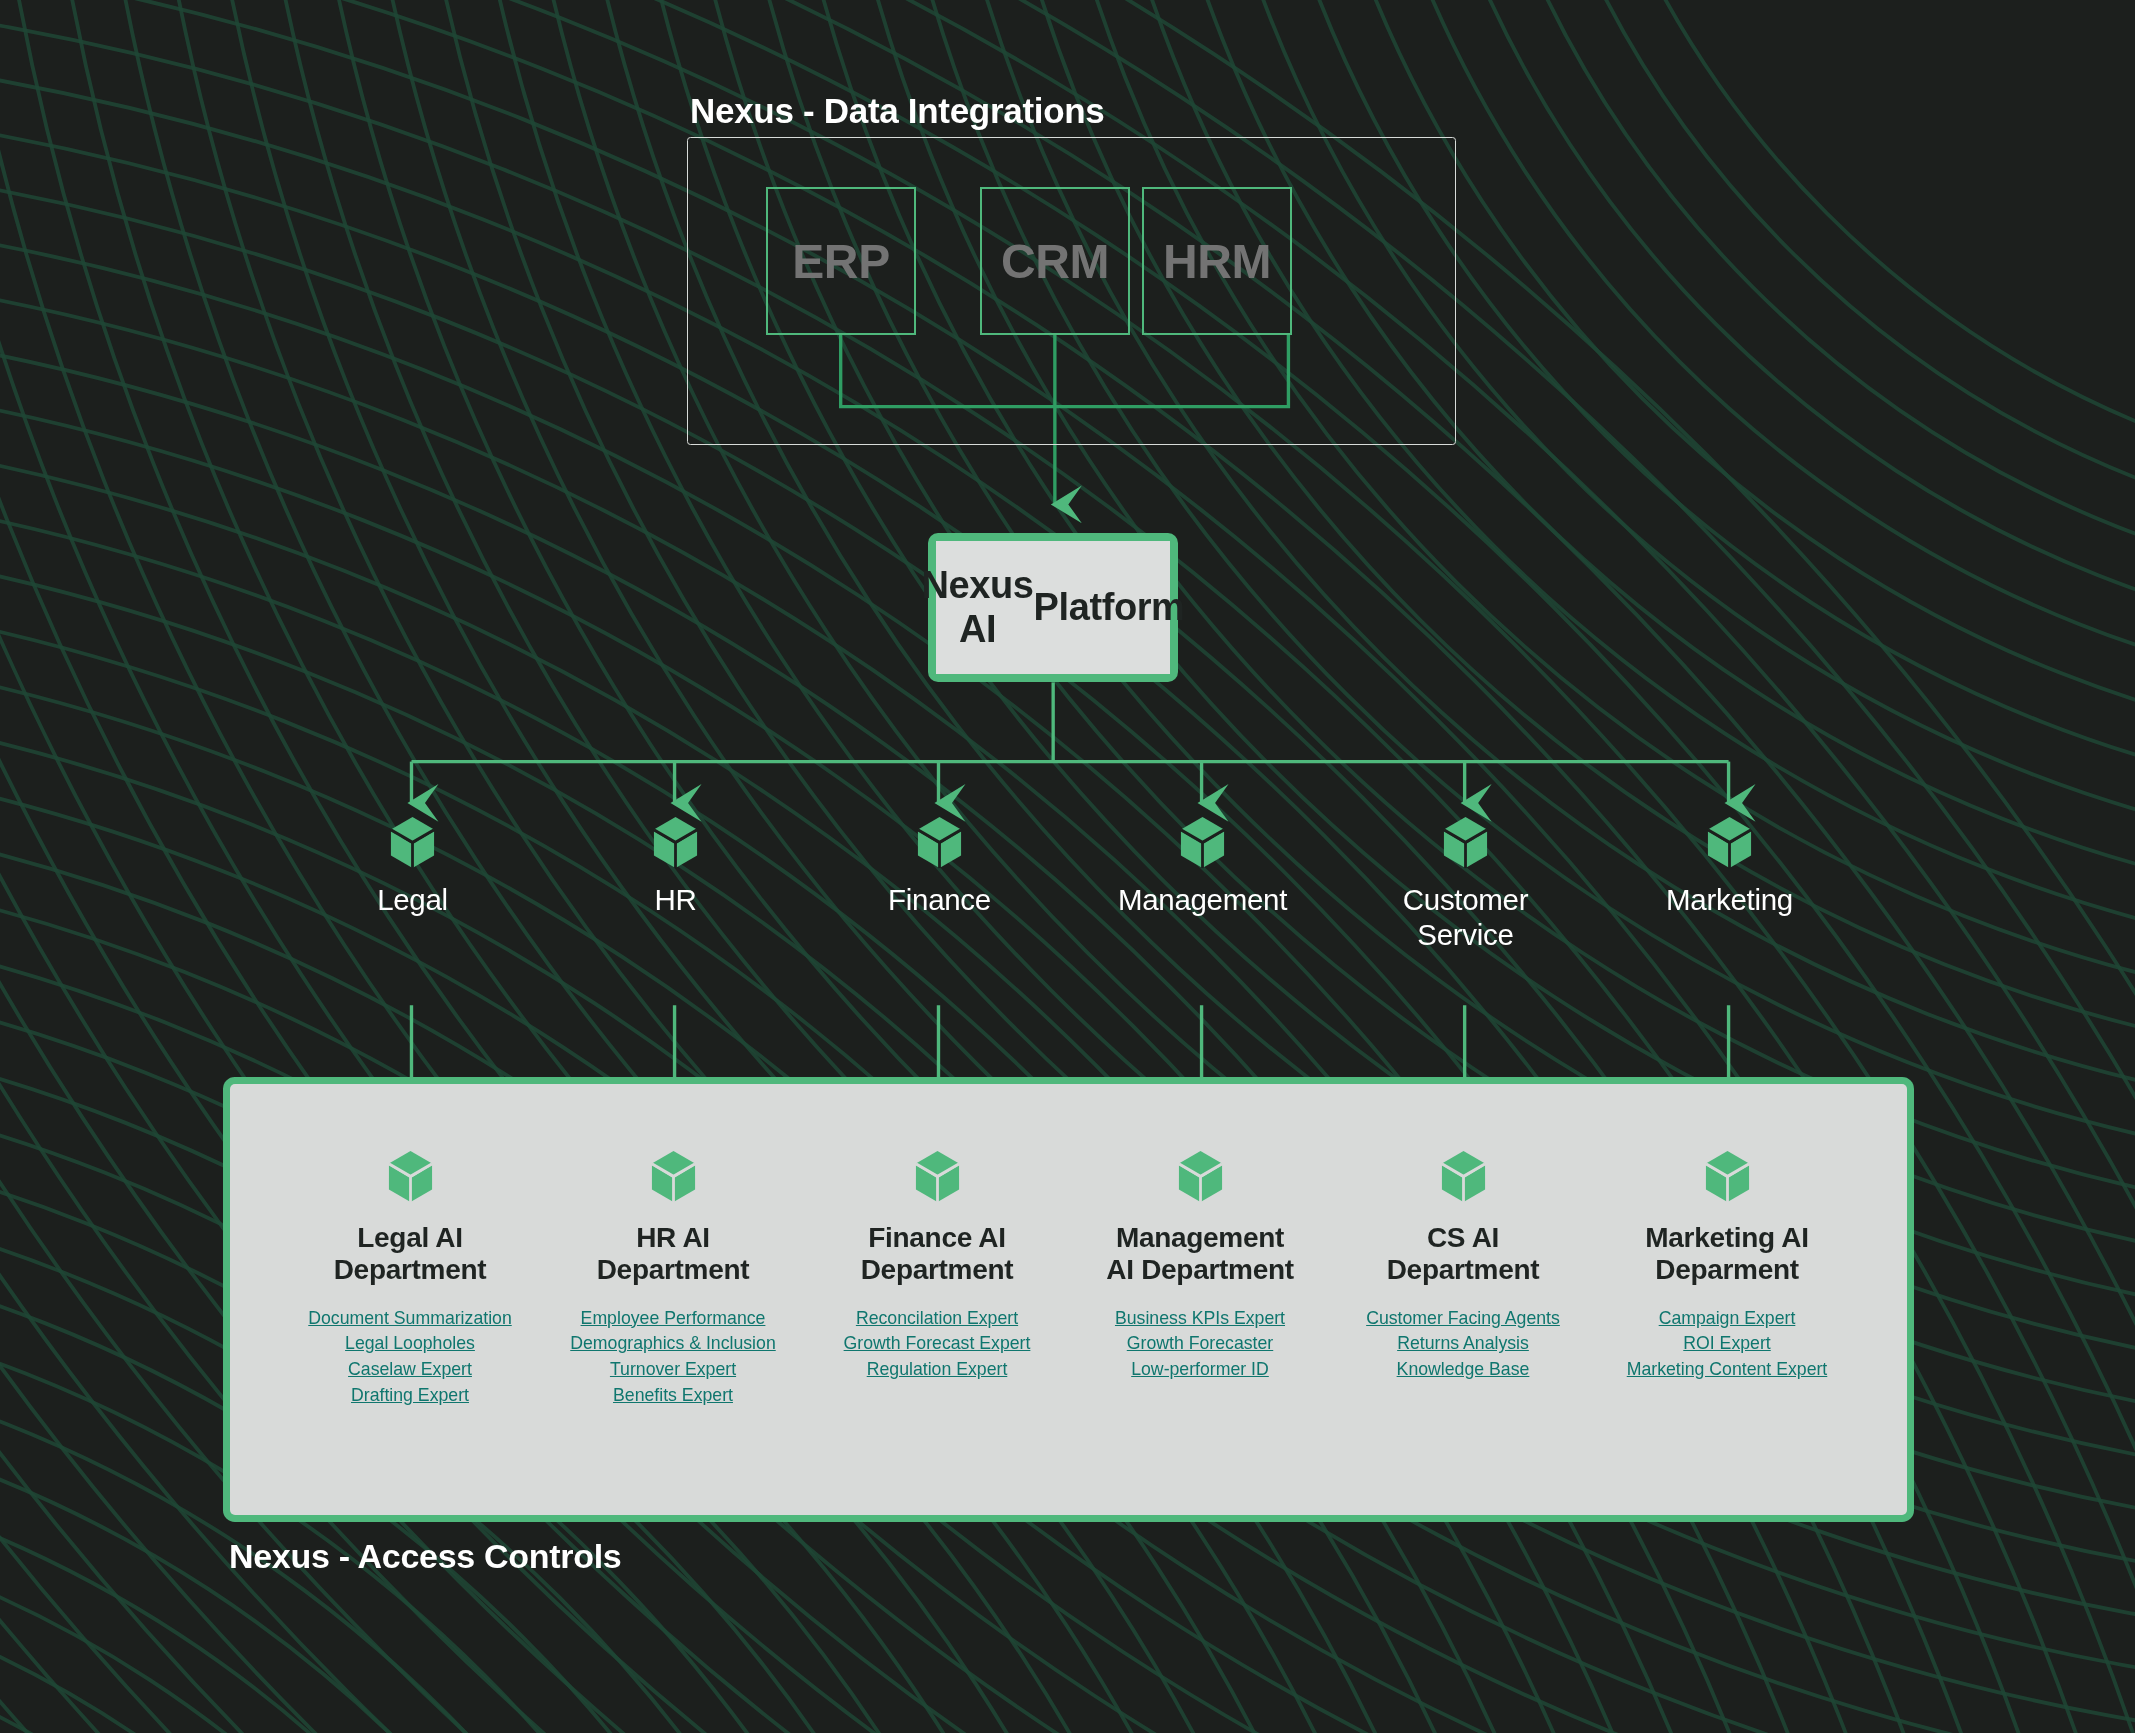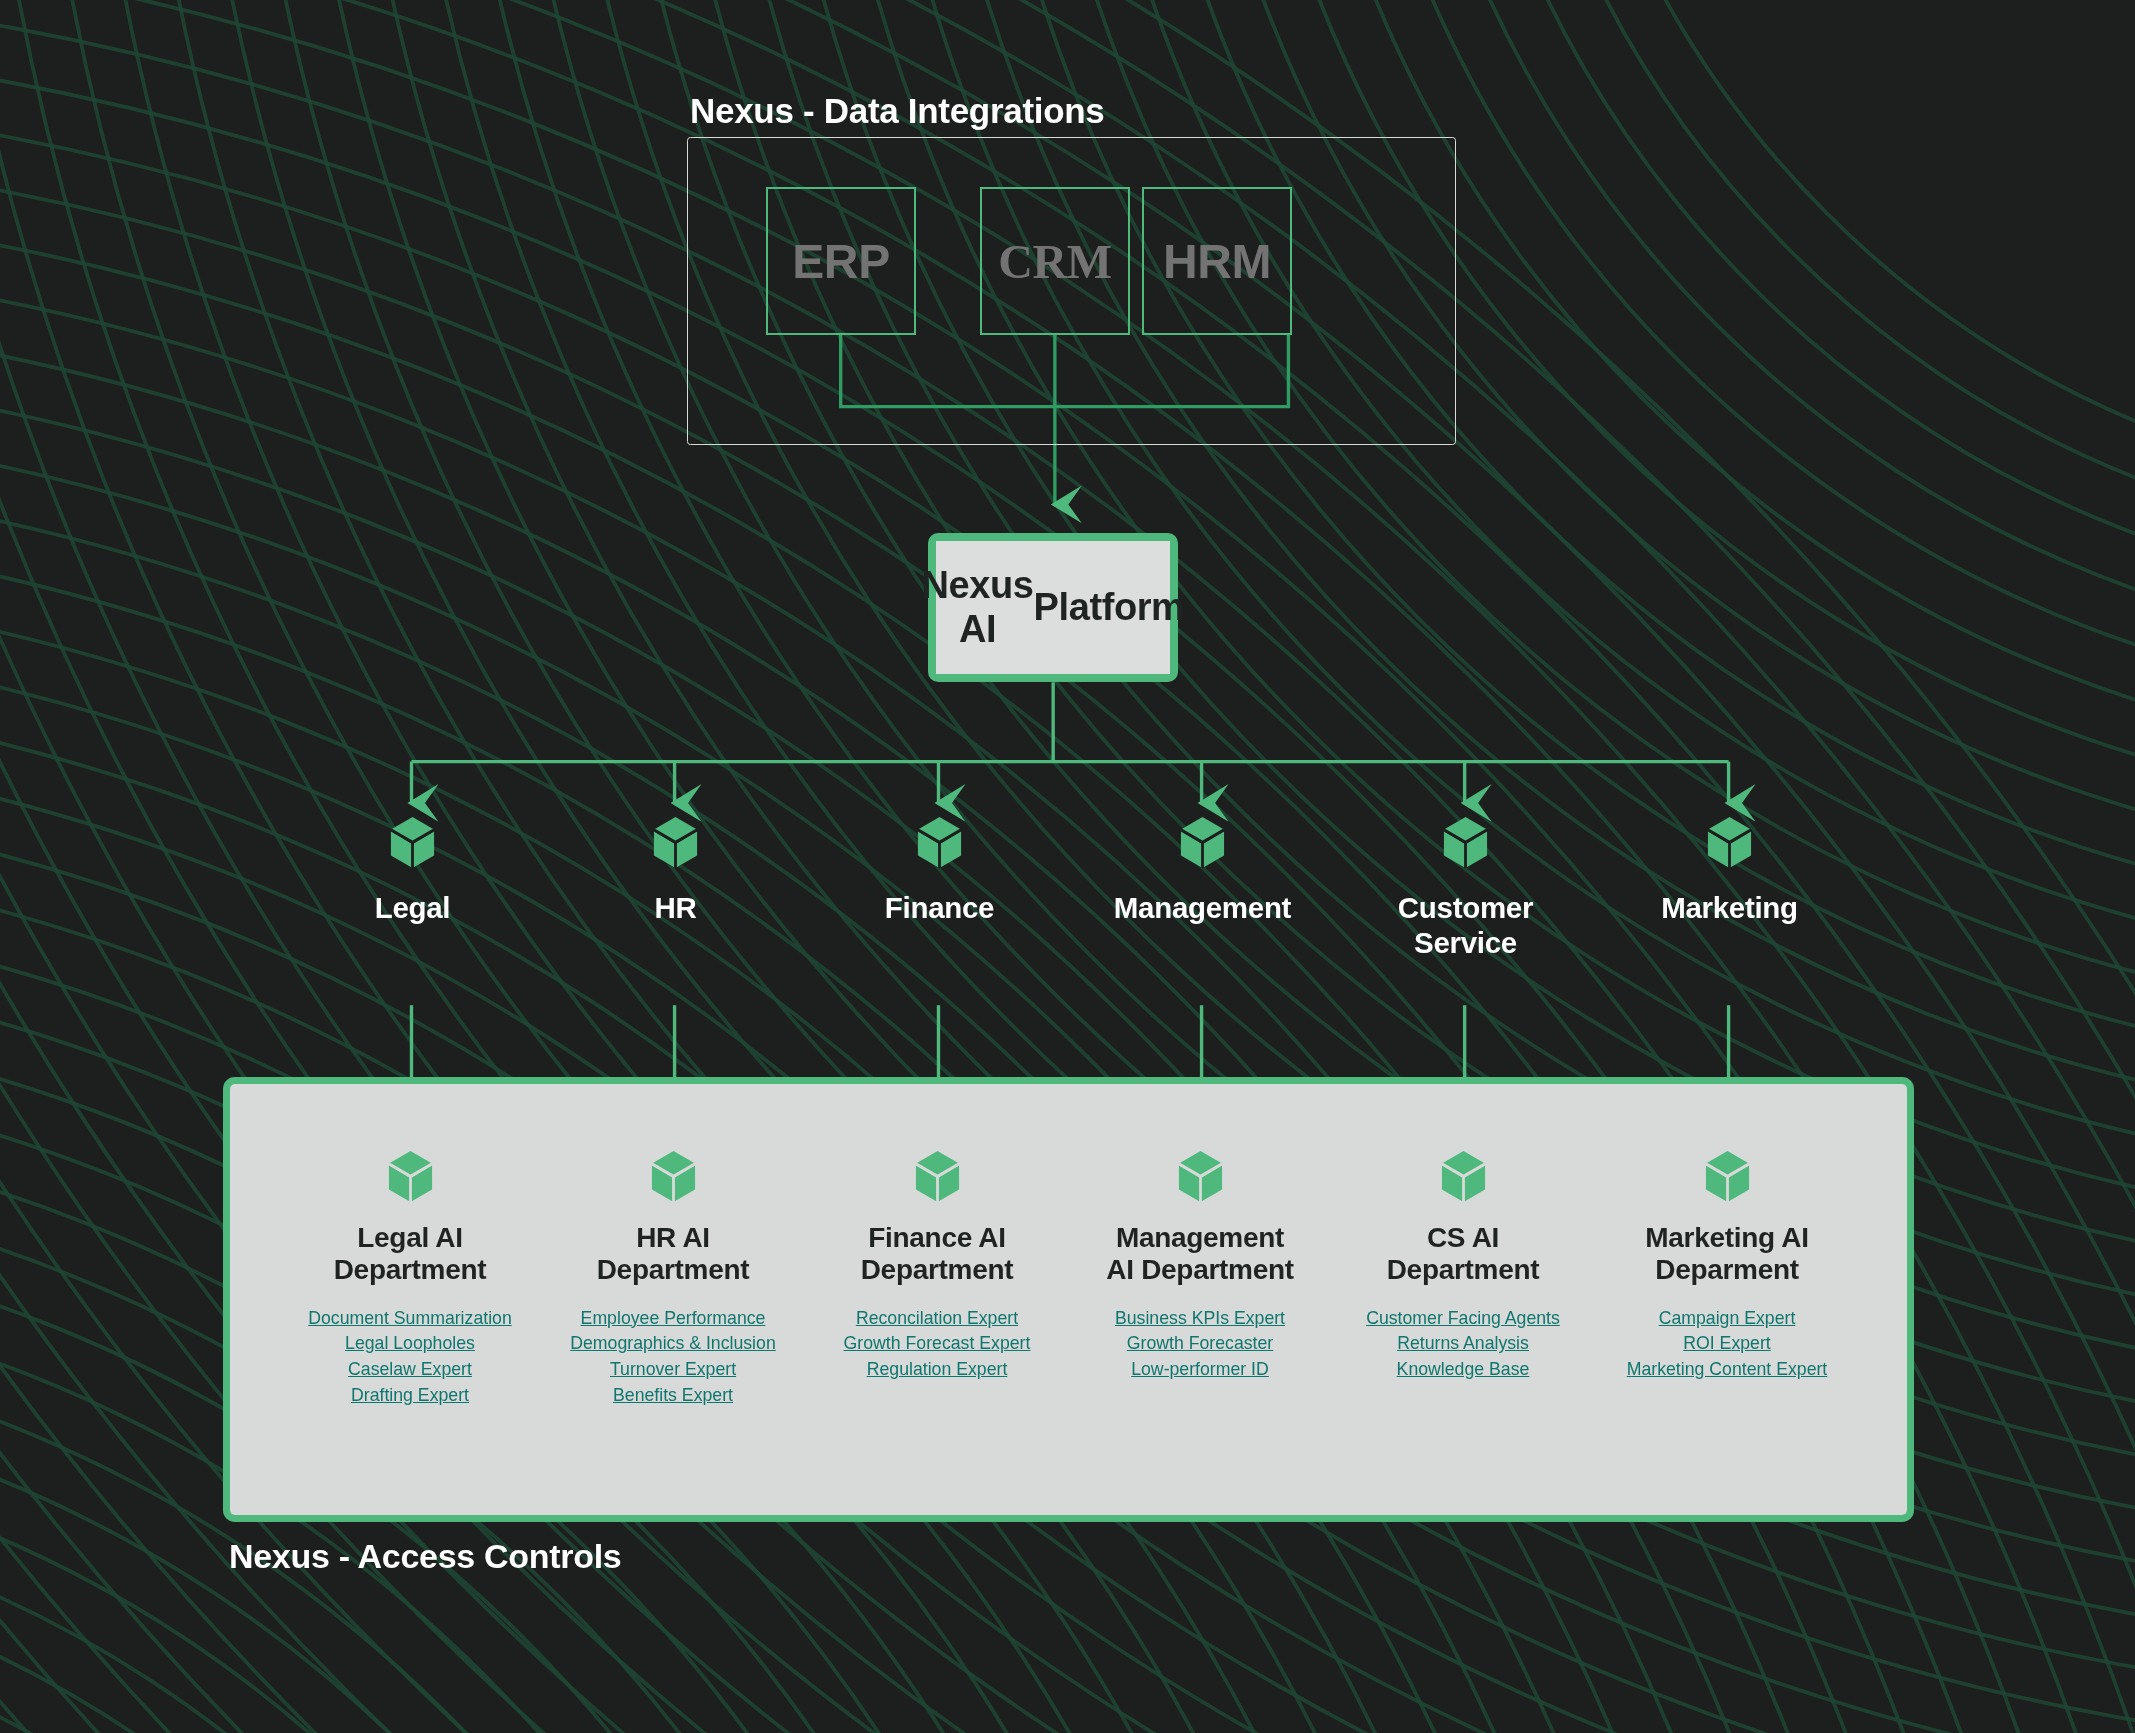--- a/index.html
+++ b/index.html
@@ -44,21 +44,21 @@
     position:absolute;
     width:150px; height:148px;
     border:2.5px solid #4fb87c;
     display:flex; align-items:center; justify-content:center;
   }
   .src-box span {
     font-size:48px; font-weight:bold; color:#737373;
     letter-spacing:-0.4px;
   }
   #src-0 { left:766px; top:187px; }
-  #src-1 { left:980px; top:187px;font-family:Liberation Serif, serif; }
+  #src-1 { left:980px; top:187px; }
   #src-2 { left:1142px; top:187px; }
 
   
   #platform {
     position:absolute;
     left:928px; top:533px;
     width:250px; height:149px;
     background:#4fb87c;
     border-radius:10px;
     padding:7.6px;
@@ -79,22 +79,22 @@
   .dept-node {
     position:absolute;
     top:816px;
     width:253px;
     margin-left:-126px;
     text-align:center;
   }
   .dept-node .cube { display:block; margin:0 auto; }
   .dept-node .lbl {
     display:block;
-    margin-top:22px;
-    font-size:29.5px; font-weight:bold;
+    margin-top:14px;
+    font-size:29.5px; font-weight:normal;
     color:#ffffff; line-height:1.18;
     letter-spacing:-0.3px;
   }
 
   
   #ac-panel {
     position:absolute;
     left:223px; top:1077px;
     width:1691px; height:445px;
     background:#4fb87c;

